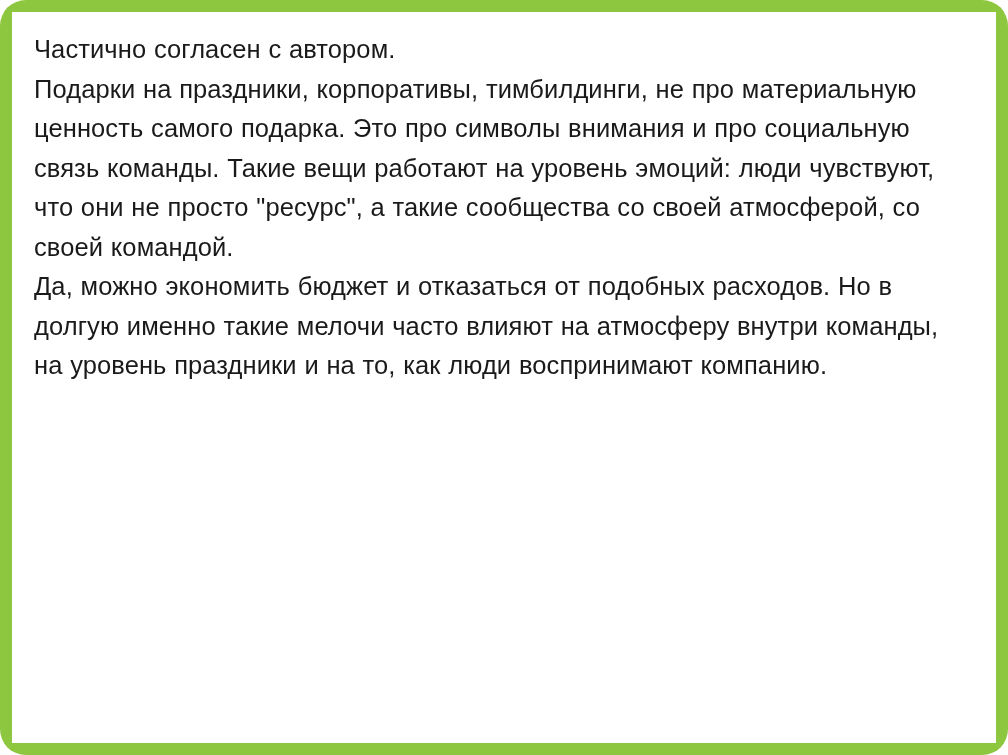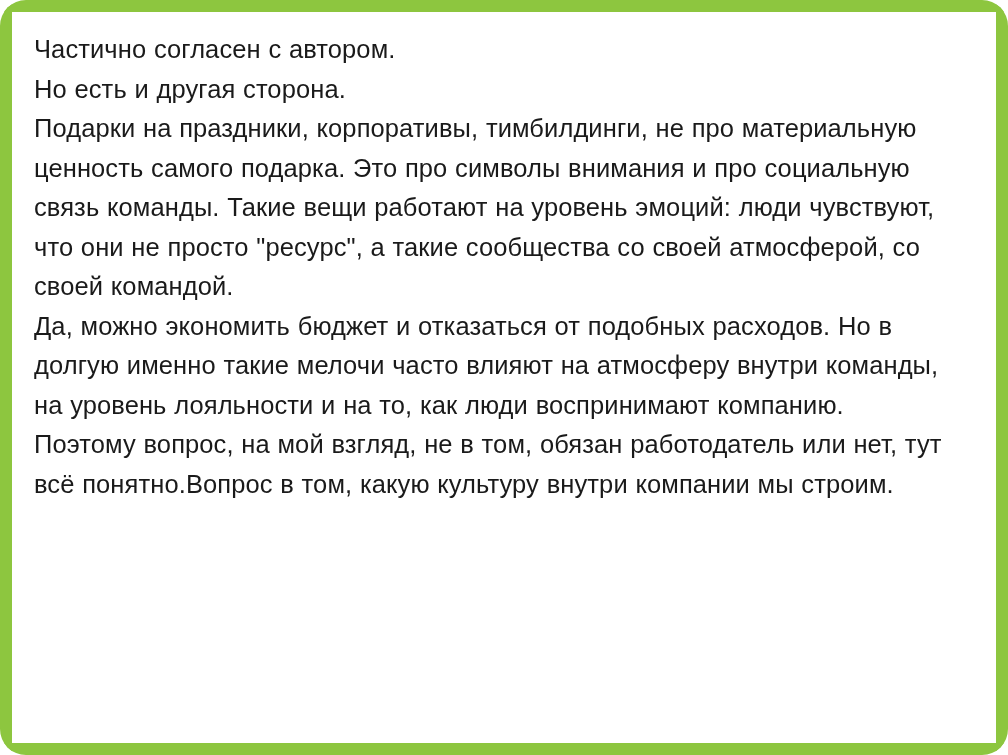--- a/index.html
+++ b/index.html
@@ -86,18 +86,16 @@
 <body>
 
 <div class="card">
   <div class="accent-top"></div>
   <div class="accent-bottom"></div>
   <div class="accent-bar"></div>
   <div class="accent-right"></div>
 
   <div class="content">
     <p class="para">Частично согласен с автором.</p>
-    <p class="para">Но есть и другая сторона.</p>
     <p class="para">Подарки на праздники, корпоративы, тимбилдинги, не про материальную ценность самого подарка. Это про символы внимания и про социальную связь команды. Такие вещи работают на уровень эмоций: люди чувствуют, что они не просто "ресурс", а такие сообщества со своей атмосферой, со своей командой.</p>
-    <p class="para">Да, можно экономить бюджет и отказаться от подобных расходов. Но в долгую именно такие мелочи часто влияют на атмосферу внутри команды, на уровень лояльности и на то, как люди воспринимают компанию.</p>
-    <p class="para">Поэтому вопрос, на мой взгляд, не в том, обязан работодатель или нет, тут всё понятно.Вопрос в том, какую культуру внутри компании мы строим.</p>
+    <p class="para">Да, можно экономить бюджет и отказаться от подобных расходов. Но в долгую именно такие мелочи часто влияют на атмосферу внутри команды, на уровень праздники и на то, как люди воспринимают компанию.</p>
   </div>
 </div>
 
 </body></html>

